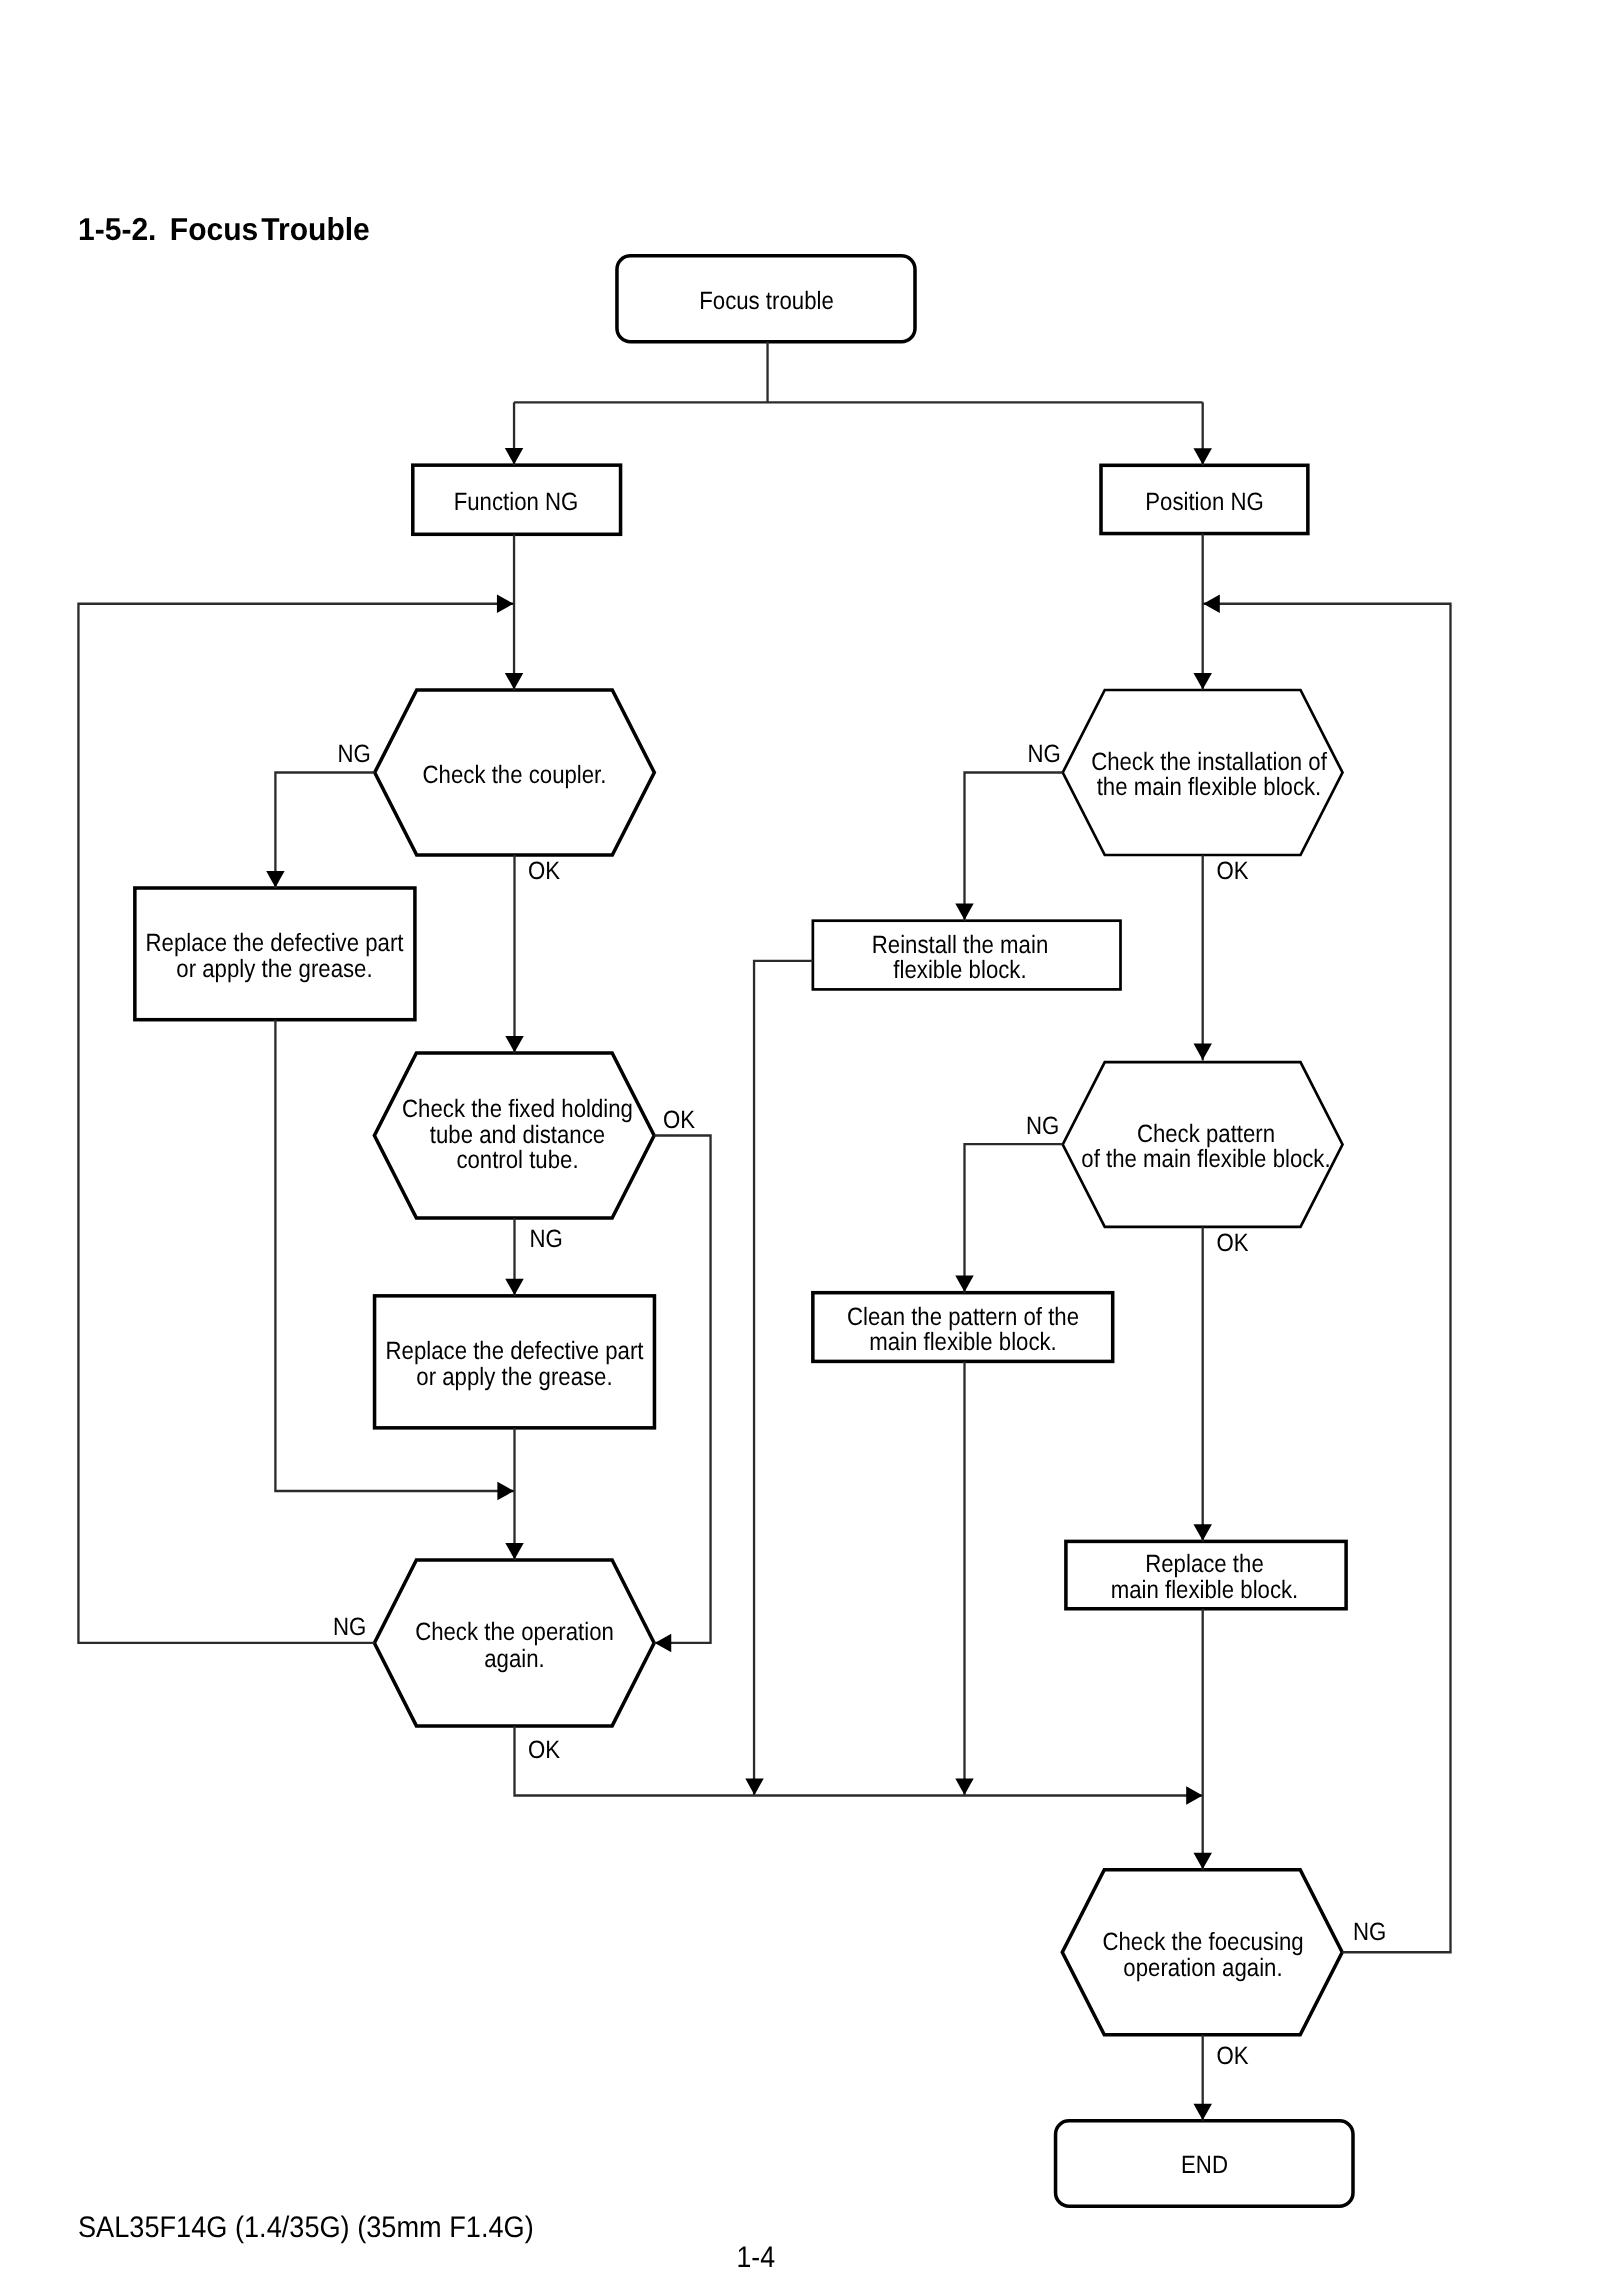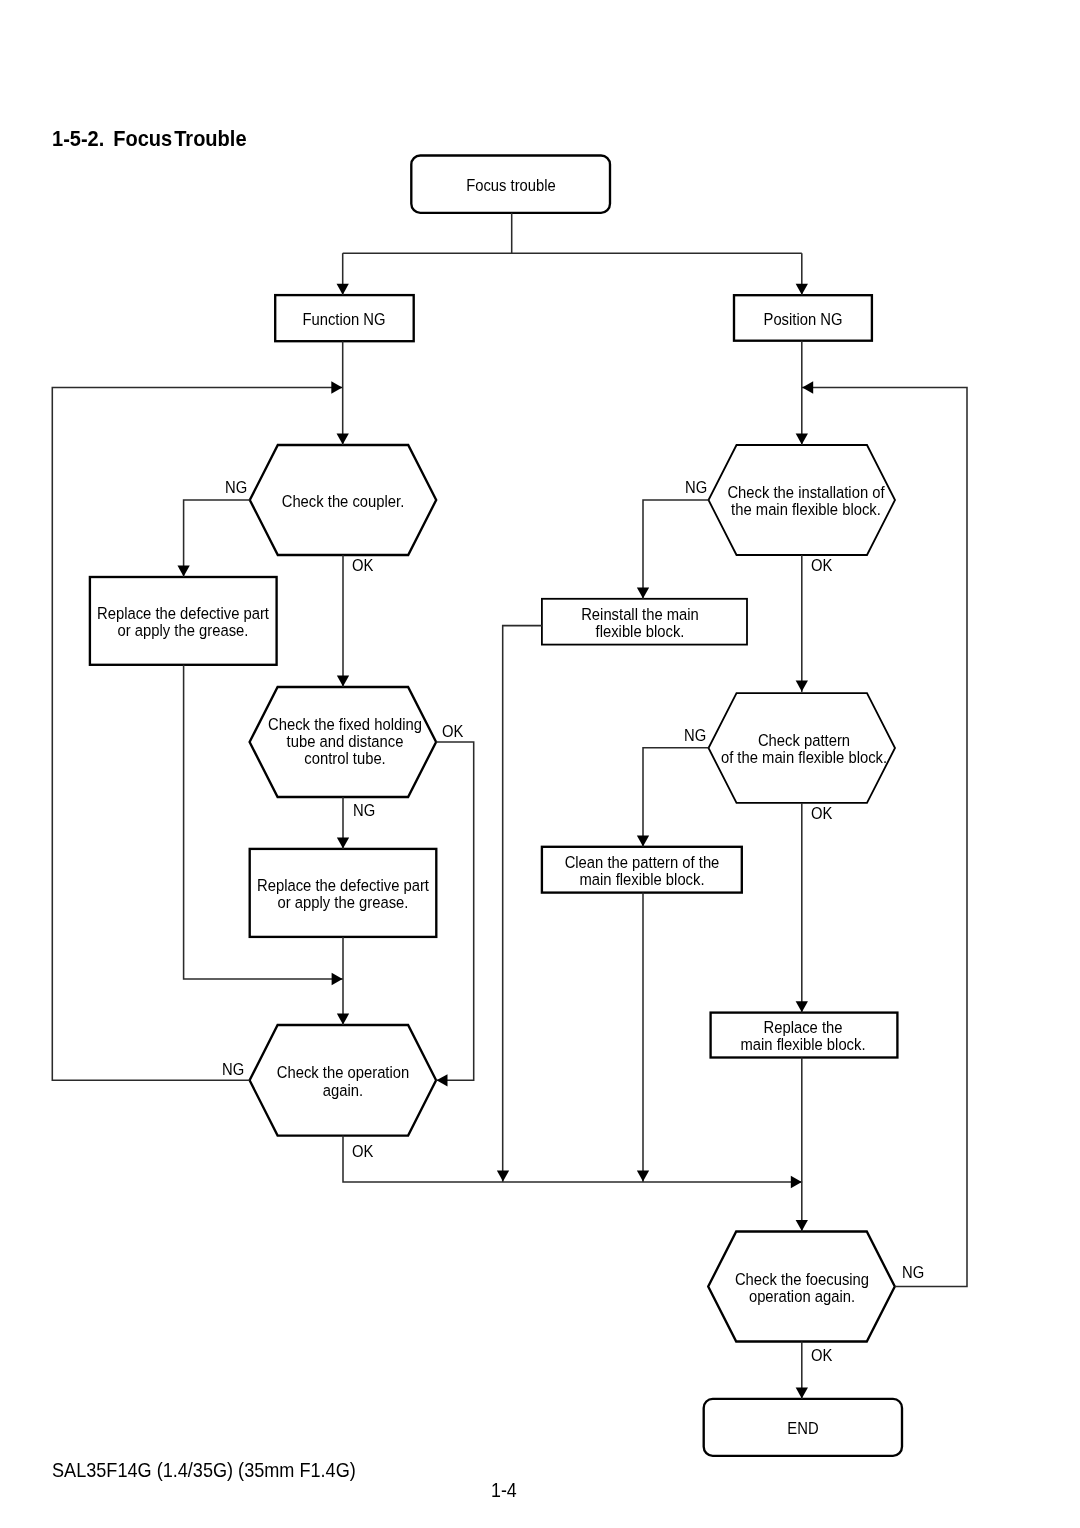--- a/index.html
+++ b/index.html
@@ -1,21 +1,21 @@
 <!DOCTYPE html>
 <html><head>
 <meta charset="utf-8">
 <title>Focus Trouble</title>
 <style>
   html, body { margin:0; padding:0; background:#ffffff; }
   body {
     width:1080px; height:1528px; position:relative; overflow:hidden;
     font-family:"Liberation Sans", sans-serif; color:#000000;
   }
-  #page { position:absolute; left:0; top:1px; width:1080px; height:1121px; }
+  #page { position:absolute; left:0; top:16px; width:1080px; height:1121px; }
 
   .heading {
     position:absolute; left:52.4px; top:126.8px;
     font-size:21.2px; line-height:21.2px; font-weight:bold; white-space:nowrap;
     transform:scaleX(0.945); transform-origin:0 0;
   }
   .heading .num { padding-right:9.4px; }
   .heading .ttl { word-spacing:-3.7px; }
   .footer-model {
     position:absolute; left:51.5px; top:1459.8px;

